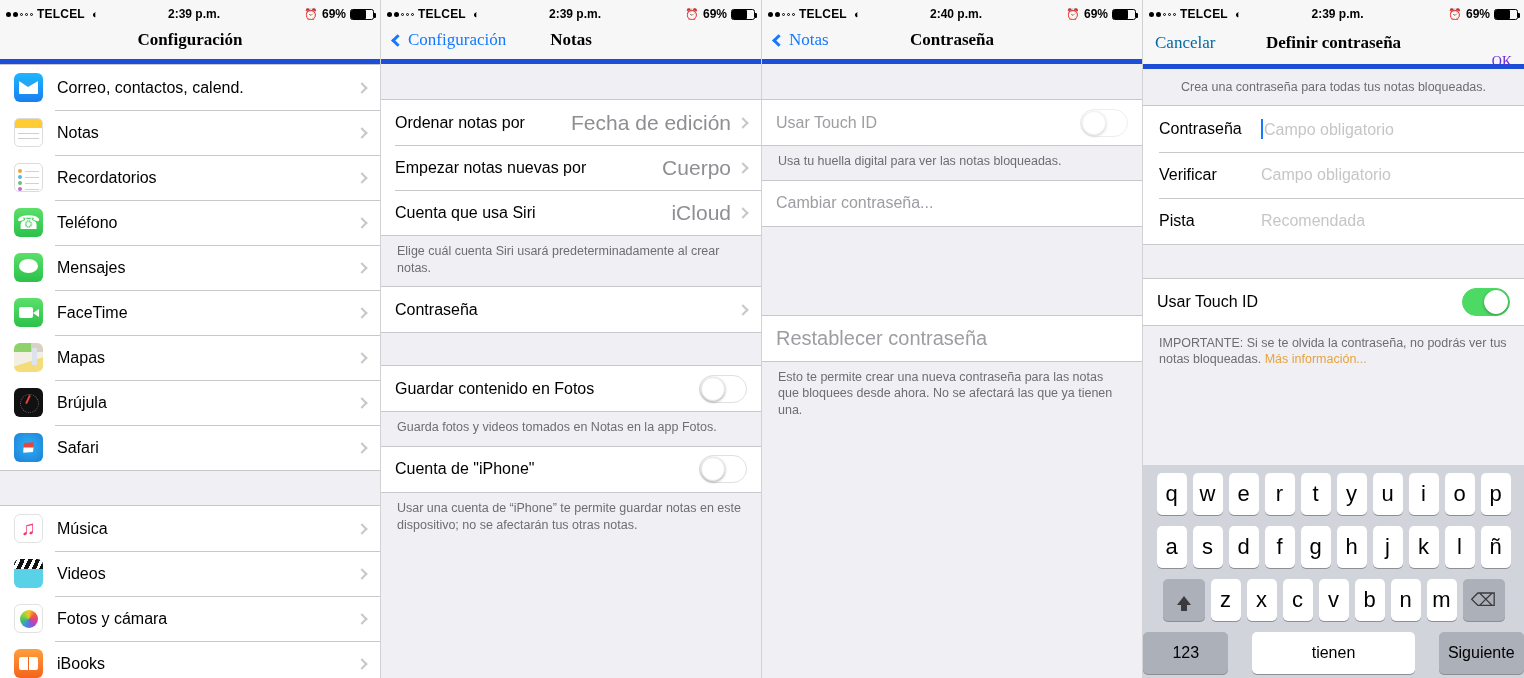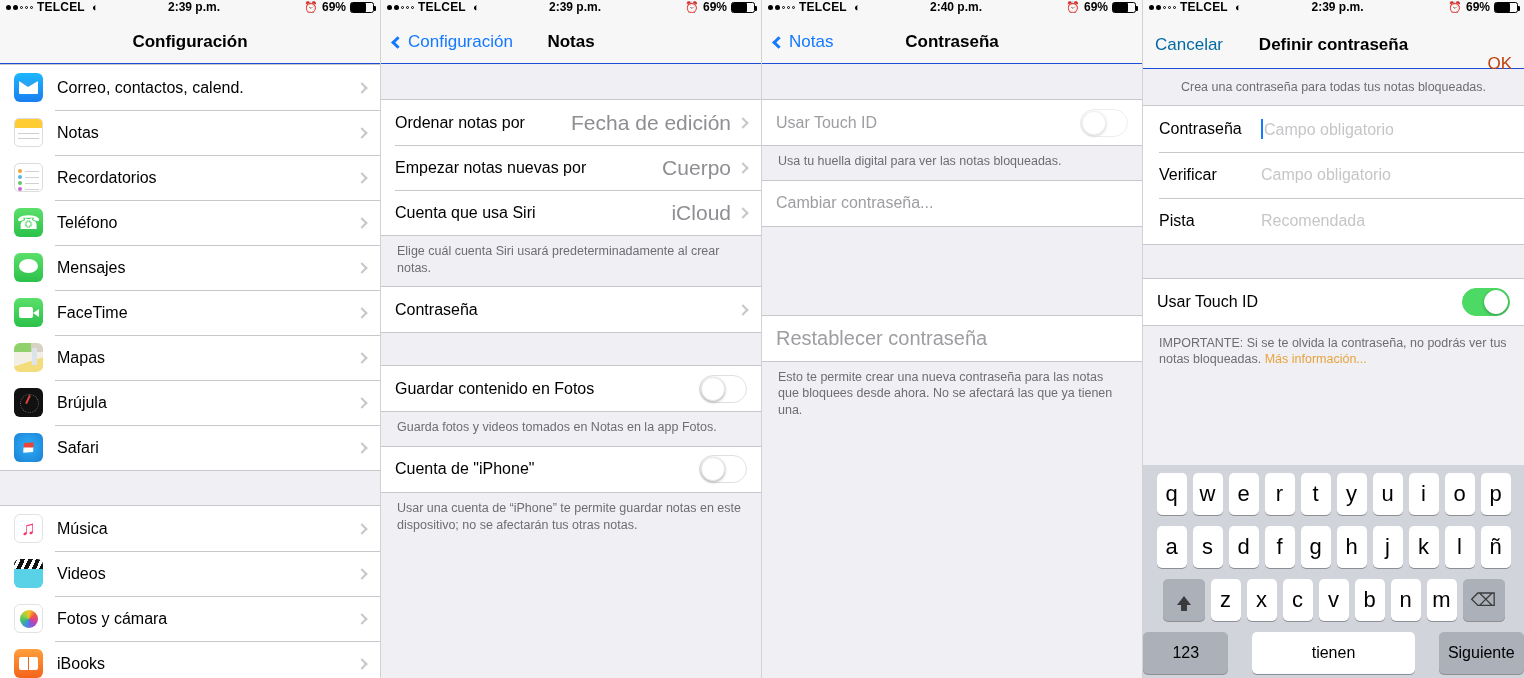--- a/index.html
+++ b/index.html
@@ -15,21 +15,21 @@
     position: relative;
     background: #ffffff;
     overflow: hidden;
     border-right: 1px solid #d2d2d4;
   }
   .panel:last-child { border-right: none; }
 
   
   .statusbar {
     height: 21px; background: #f7f7f7;
-    display: flex; align-items: flex-start;
+    display: flex; align-items: flex-end;
     font-size: 12px; font-weight: bold; color: #000;
     padding: 0 6px; position: relative;
   }
   .sb-left { display: flex; align-items: center; gap: 4px; }
   .dots { display: flex; align-items: center; gap: 2px; }
   .dot { width: 5px; height: 5px; border-radius: 50%; background: #000; }
   .dot.open { background: transparent; border: 1px solid #000; width: 3px; height: 3px; }
   .carrier { font-size: 12px; font-weight: bold; letter-spacing: .2px; }
   .wifi { margin-left: 3px; font-size: 11px; line-height: 1; }
   .sb-center {
@@ -47,36 +47,37 @@
   }
   .battery::after {
     content: ""; position: absolute; right: -3px; top: 3px;
     width: 2px; height: 5px; background: #000; border-radius: 0 1px 1px 0;
   }
   .battery i { display: block; height: 100%; background: #000; border-radius: 1px; }
 
   
   .navbar {
     height: 43px; background: #f7f7f7;
-    border-bottom: 1px solid #1d4ed8;
+    border-bottom: 5px solid #1d4ed8;
     display: flex; align-items: center; position: relative;
     padding: 0 12px;
+    font-family: Liberation Serif, serif;
   }
   .nav-title {
     position: absolute; left: 0; right: 0; text-align: center;
     font-size: 17px; font-weight: bold; color: #000; pointer-events: none;
   }
   .nav-back { display: flex; align-items: center; color: #1479ff; font-size: 17px; z-index: 2; }
   .chev-left {
     display: inline-block; width: 9px; height: 9px;
     border-left: 3px solid #1479ff; border-bottom: 3px solid #1479ff;
     transform: rotate(45deg); margin-right: 6px;
   }
   .nav-left-btn { color: #0369a1; font-size: 17px; z-index: 2; }
-  .nav-right-btn { color: #c2410c; font-size: 17px; margin-left: auto; z-index: 2; font-weight: normal; margin-top: 39px; }
+  .nav-right-btn { color: #6d28d9; font-size: 14px; margin-left: auto; z-index: 2; font-weight: normal; margin-top: 39px; }
 
   
   .content { background: #efeff4; height: calc(678px - 64px); overflow: hidden; }
   .gap { background: #efeff4; }
   .group { background: #c2410c; border-top: 1px solid #c8c7cc; border-bottom: 1px solid #c8c7cc; }
   .row {
     display: flex; align-items: center; height: 45px;
     padding: 0 14px; background: #fff; position: relative;
   }
   .row + .row::before {

